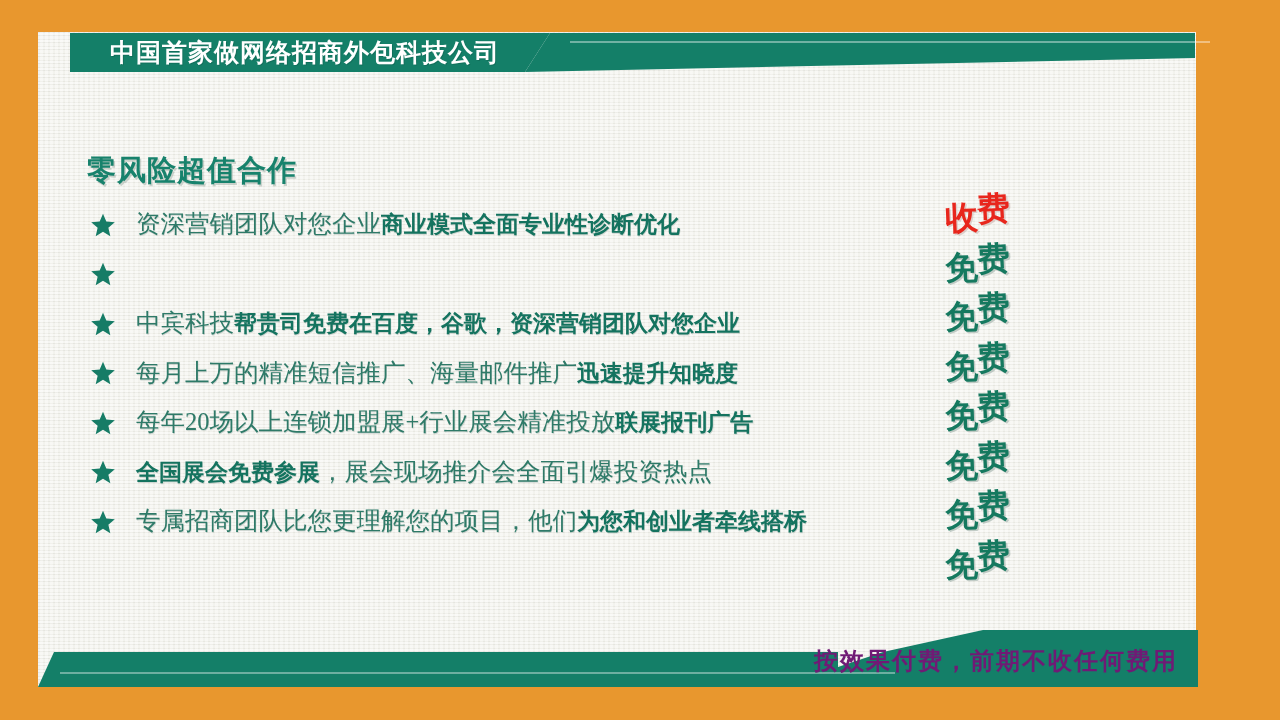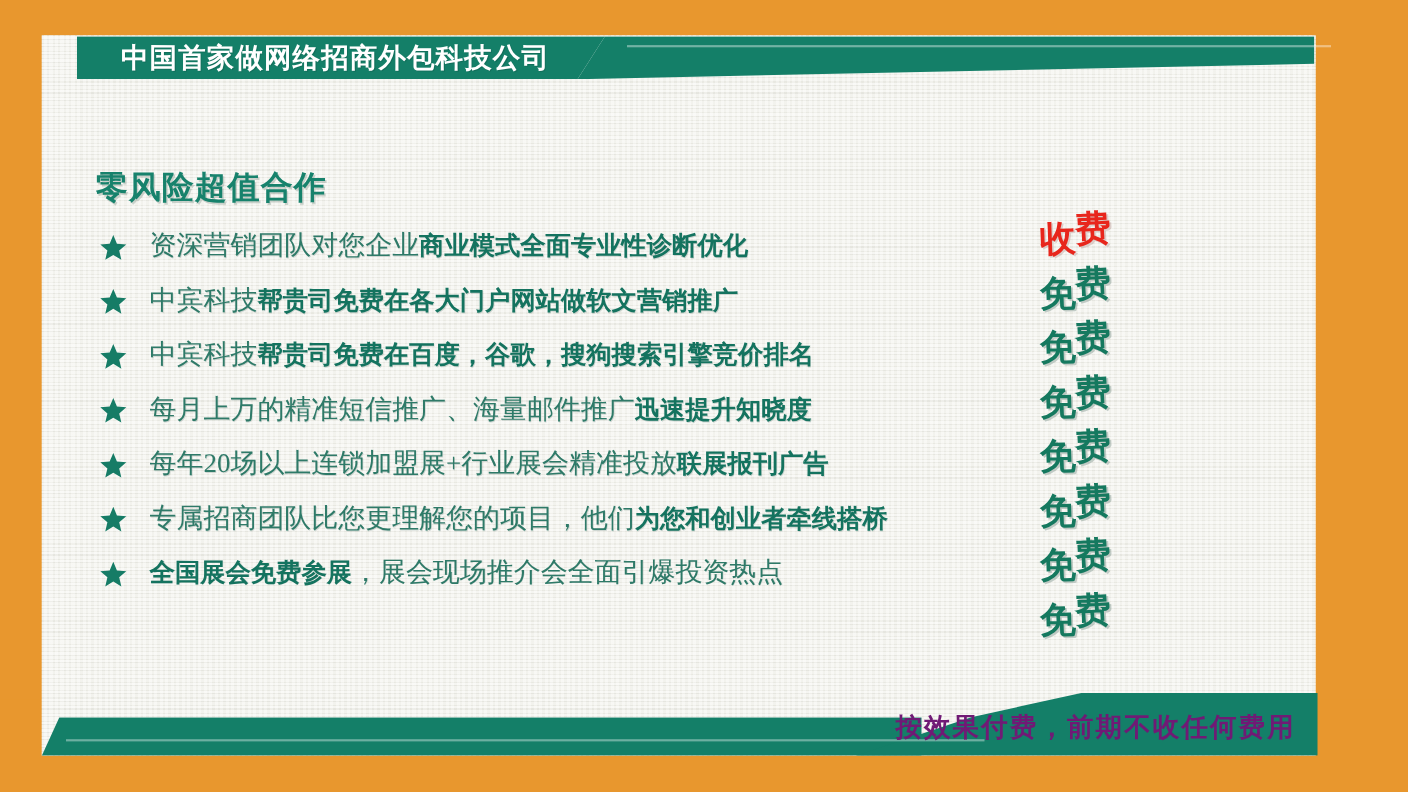--- a/index.html
+++ b/index.html
@@ -174,51 +174,50 @@
       <div class="bullet-row">
         <svg viewBox="0 0 24 24" class="star-icon">
           <path d="M12 1.6 L15.05 8.8 L22.9 9.45 L16.95 14.6 L18.75 22.3 L12 18.2 L5.25 22.3 L7.05 14.6 L1.1 9.45 L8.95 8.8 Z" fill="#167C66"></path>
         </svg>
         <div class="bullet-text"><span>资深营销团队对您企业</span><span class="em">商业模式全面专业性诊断优化</span></div>
       </div>
       <div class="bullet-row">
         <svg viewBox="0 0 24 24" class="star-icon">
           <path d="M12 1.6 L15.05 8.8 L22.9 9.45 L16.95 14.6 L18.75 22.3 L12 18.2 L5.25 22.3 L7.05 14.6 L1.1 9.45 L8.95 8.8 Z" fill="#167C66"></path>
         </svg>
-        <div class="bullet-text"><span>中宾科技</span><span class="em">帮贵司免费在各大门户网站做软文营销推广</span></div>
-      </div>
-      <div class="bullet-row">
-        <svg viewBox="0 0 24 24" class="star-icon">
-          <path d="M12 1.6 L15.05 8.8 L22.9 9.45 L16.95 14.6 L18.75 22.3 L12 18.2 L5.25 22.3 L7.05 14.6 L1.1 9.45 L8.95 8.8 Z" fill="#167C66"></path>
-        </svg>
-        <div class="bullet-text"><span>中宾科技</span><span class="em">帮贵司免费在百度，谷歌，搜狗搜索引擎竞价排名</span></div>
+      </div>
+      <div class="bullet-row">
+        <svg viewBox="0 0 24 24" class="star-icon">
+          <path d="M12 1.6 L15.05 8.8 L22.9 9.45 L16.95 14.6 L18.75 22.3 L12 18.2 L5.25 22.3 L7.05 14.6 L1.1 9.45 L8.95 8.8 Z" fill="#167C66"></path>
+        </svg>
+        <div class="bullet-text"><span>中宾科技</span><span class="em">帮贵司免费在百度，谷歌，资深营销团队对您企业</span></div>
       </div>
       <div class="bullet-row">
         <svg viewBox="0 0 24 24" class="star-icon">
           <path d="M12 1.6 L15.05 8.8 L22.9 9.45 L16.95 14.6 L18.75 22.3 L12 18.2 L5.25 22.3 L7.05 14.6 L1.1 9.45 L8.95 8.8 Z" fill="#167C66"></path>
         </svg>
         <div class="bullet-text"><span>每月上万的精准短信推广、海量邮件推广</span><span class="em">迅速提升知晓度</span></div>
       </div>
       <div class="bullet-row">
         <svg viewBox="0 0 24 24" class="star-icon">
           <path d="M12 1.6 L15.05 8.8 L22.9 9.45 L16.95 14.6 L18.75 22.3 L12 18.2 L5.25 22.3 L7.05 14.6 L1.1 9.45 L8.95 8.8 Z" fill="#167C66"></path>
         </svg>
         <div class="bullet-text"><span>每年20场以上连锁加盟展+行业展会精准投放</span><span class="em">联展报刊广告</span></div>
       </div>
       <div class="bullet-row">
         <svg viewBox="0 0 24 24" class="star-icon">
           <path d="M12 1.6 L15.05 8.8 L22.9 9.45 L16.95 14.6 L18.75 22.3 L12 18.2 L5.25 22.3 L7.05 14.6 L1.1 9.45 L8.95 8.8 Z" fill="#167C66"></path>
         </svg>
+        <div class="bullet-text"><span class="em">全国展会免费参展</span><span>，展会现场推介会全面引爆投资热点</span></div>
+      </div>
+      <div class="bullet-row">
+        <svg viewBox="0 0 24 24" class="star-icon">
+          <path d="M12 1.6 L15.05 8.8 L22.9 9.45 L16.95 14.6 L18.75 22.3 L12 18.2 L5.25 22.3 L7.05 14.6 L1.1 9.45 L8.95 8.8 Z" fill="#167C66"></path>
+        </svg>
         <div class="bullet-text"><span>专属招商团队比您更理解您的项目，他们</span><span class="em">为您和创业者牵线搭桥</span></div>
-      </div>
-      <div class="bullet-row">
-        <svg viewBox="0 0 24 24" class="star-icon">
-          <path d="M12 1.6 L15.05 8.8 L22.9 9.45 L16.95 14.6 L18.75 22.3 L12 18.2 L5.25 22.3 L7.05 14.6 L1.1 9.45 L8.95 8.8 Z" fill="#167C66"></path>
-        </svg>
-        <div class="bullet-text"><span class="em">全国展会免费参展</span><span>，展会现场推介会全面引爆投资热点</span></div>
       </div>
     </div>
 
   <div id="price-column">
       <div class="price-item price-paid"><span class="c1">收</span><span class="c2">费</span></div>
       <div class="price-item price-free"><span class="c1">免</span><span class="c2">费</span></div>
       <div class="price-item price-free"><span class="c1">免</span><span class="c2">费</span></div>
       <div class="price-item price-free"><span class="c1">免</span><span class="c2">费</span></div>
       <div class="price-item price-free"><span class="c1">免</span><span class="c2">费</span></div>
       <div class="price-item price-free"><span class="c1">免</span><span class="c2">费</span></div>

